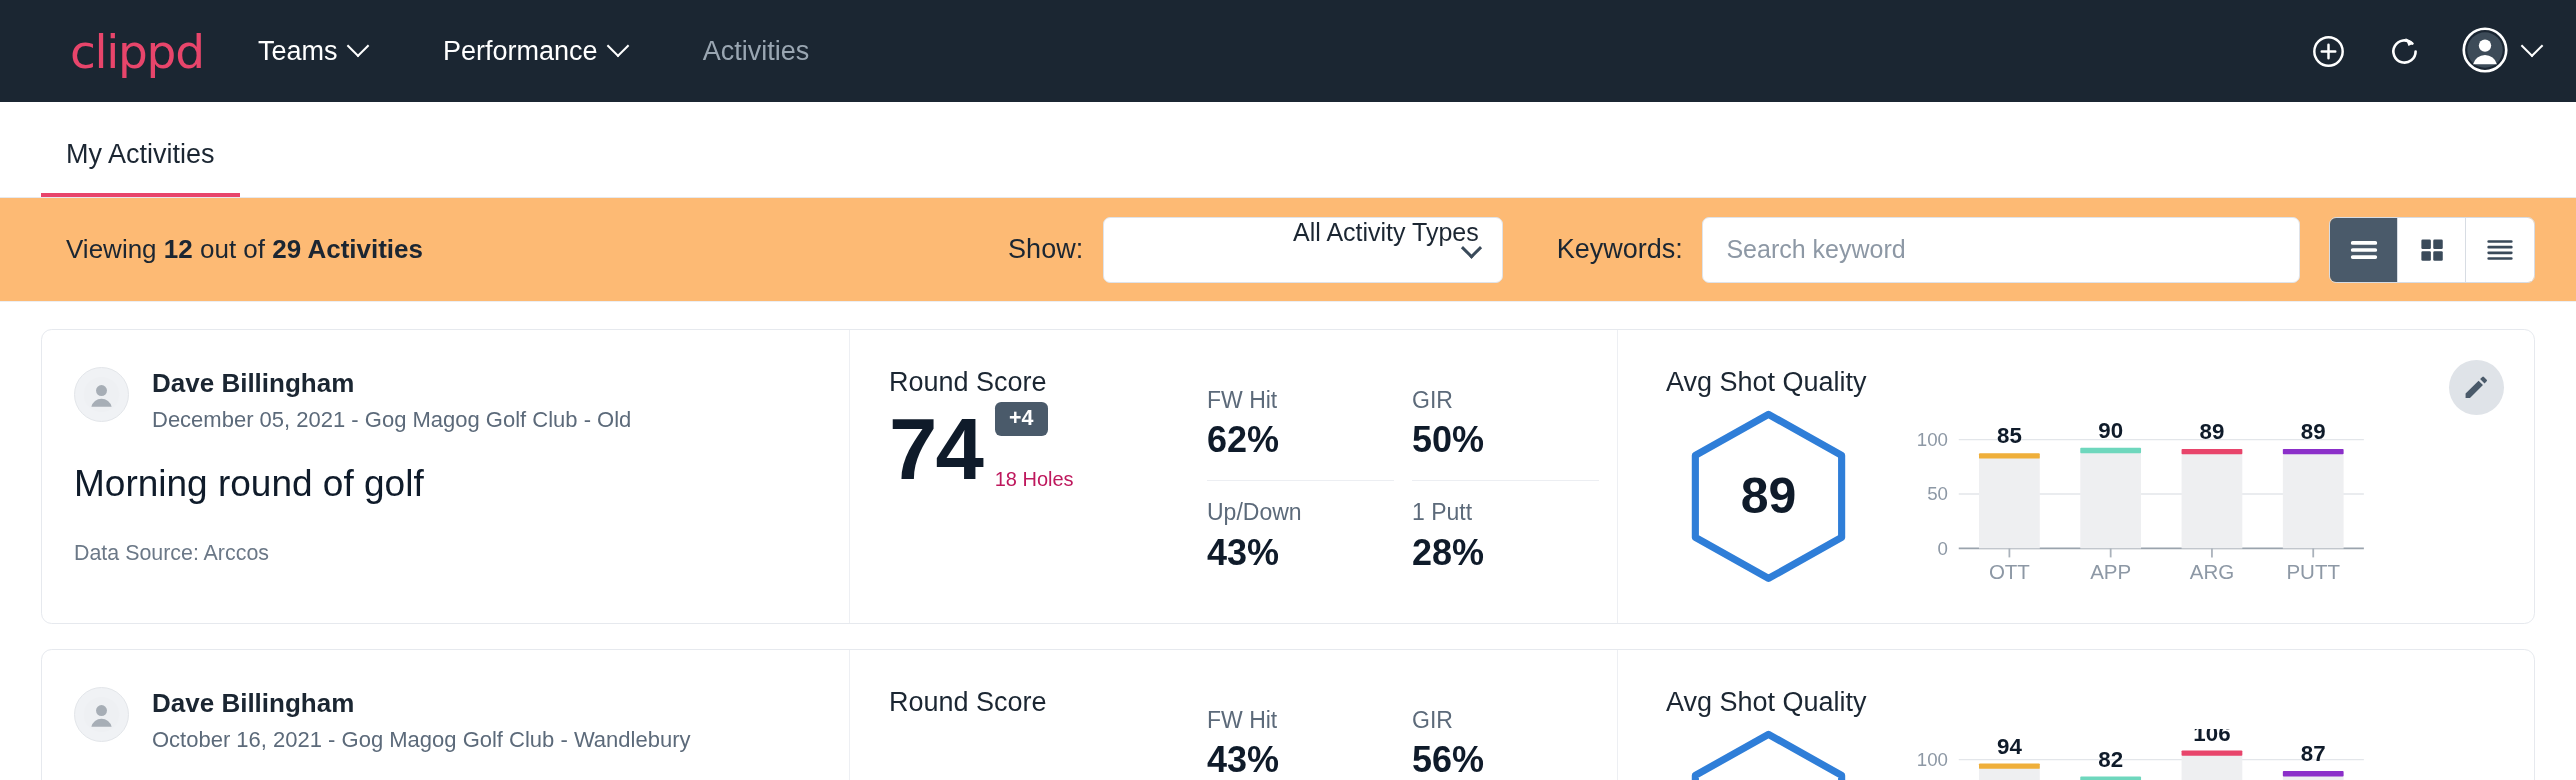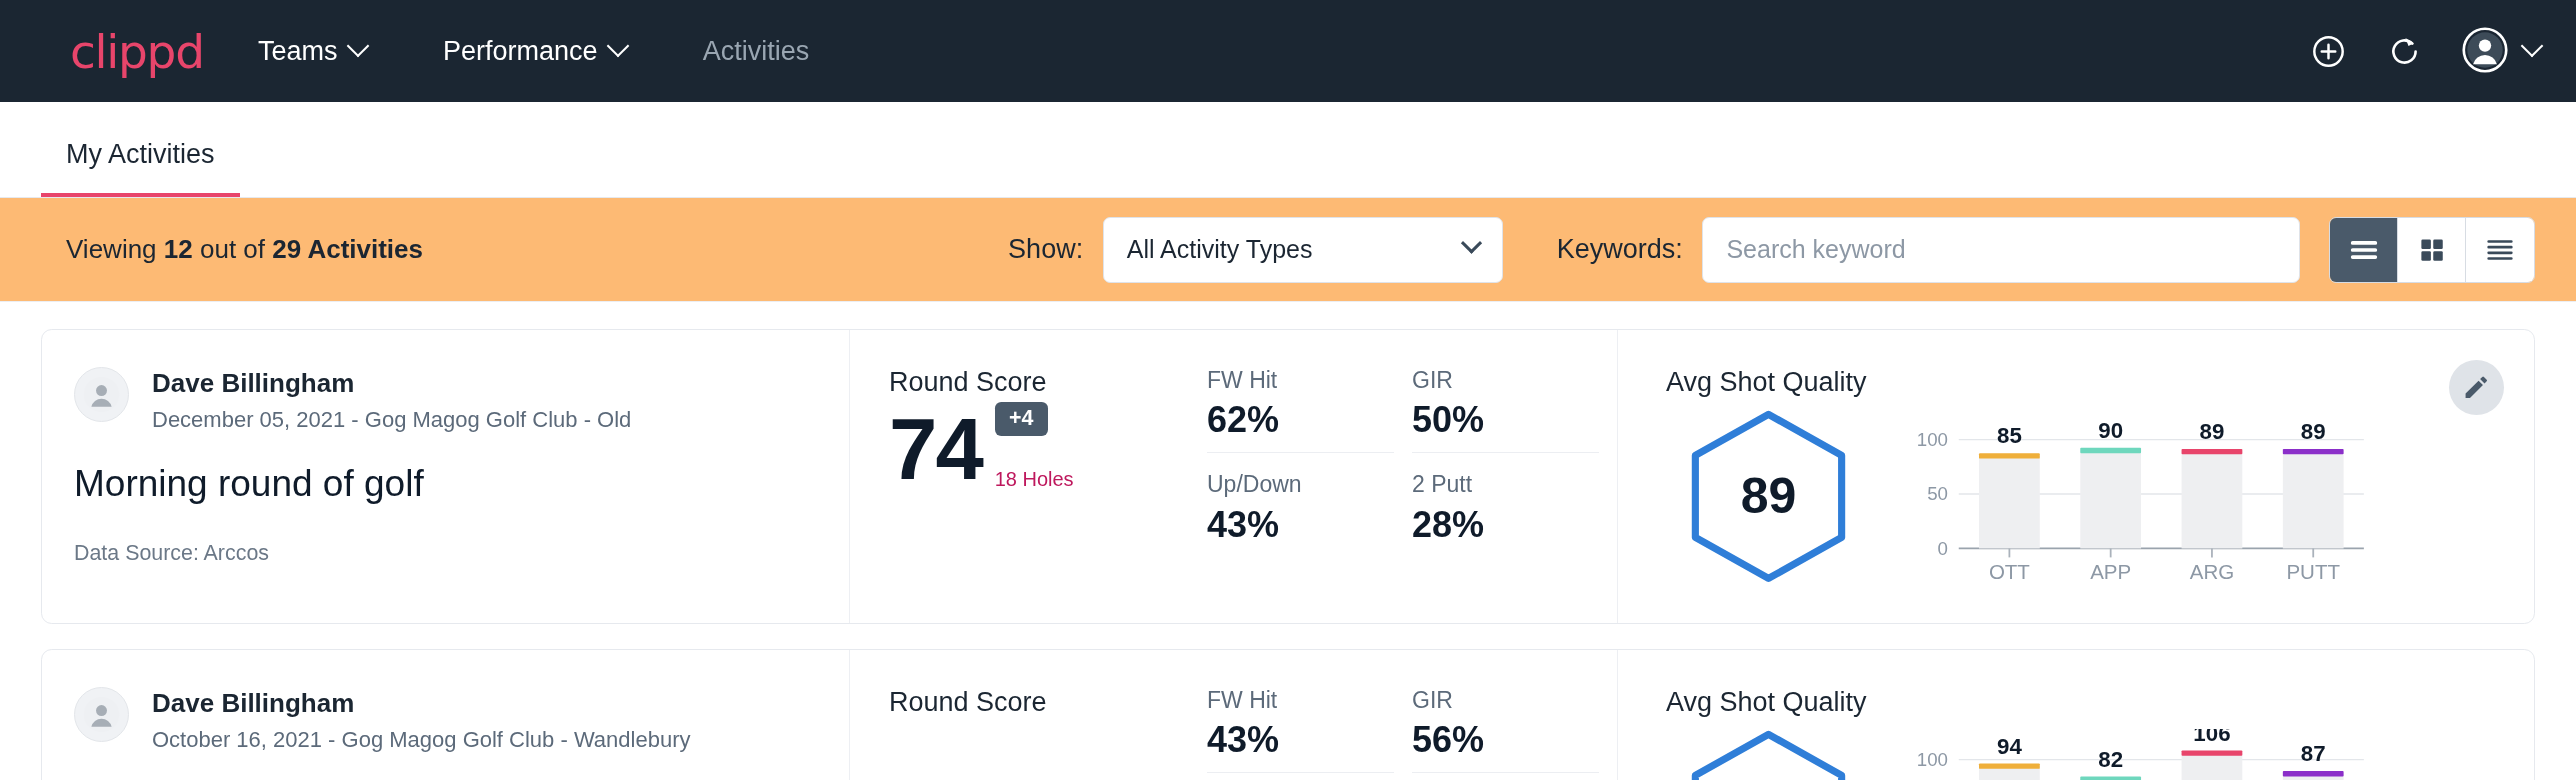--- a/index.html
+++ b/index.html
@@ -100,25 +100,26 @@
     display: flex;
     align-items: center;
     gap: 0;
   }
   .lbl { font-size: 27px; color: #1b2632; margin-right: 19.6px; white-space: nowrap; }
   .select {
     width: 400px; height: 66px;
     background: #ffffff;
     border: 1.8px solid #dfe3e9;
     border-radius: 7.1px;
-    display: flex; align-items: center;
+    display: flex; align-items: flex-end;
     padding: 0 23px;
     font-size: 25px; color: #1b2632;
     cursor: pointer;
     margin-right: 54px;
+    flex-direction: column;
   }
   .select .sel-chev {
     margin-left: auto;
     width: 15px; height: 15px;
     border-right: 3.6px solid #3a4a5a;
     border-bottom: 3.6px solid #3a4a5a;
     transform: rotate(45deg) translate(-4.5px,-4.5px);
   }
   .search {
     width: 598px; height: 66px;
@@ -203,21 +204,21 @@
     width: 411px;
     padding: 37px 18px 32px 0;
     display: grid;
     grid-template-columns: 1fr 1fr;
     grid-template-rows: auto auto;
     column-gap: 18px;
     align-content: start;
     border-right: 1.8px solid #edeff3;
   }
   .stat { padding-right: 27px; }
-  .stat.bordered { border-bottom: 1.8px solid #eceef2; padding-bottom: 11px; margin-bottom: 18px; }
+  .stat.bordered { border-bottom: 1.8px solid #eceef2; padding-bottom: 19px; margin-bottom: 18px; margin-top: 20px; }
   .stat-label { font-size: 23px; color: #5c6a7a; }
   .stat-value { font-size: 36px; font-weight: 700; color: #0f1b2a; margin-top: 5.4px; }
 
   .col-quality {
     flex: 1;
     padding: 37px 107px 32px 48px;
     display: flex;
     flex-direction: column;
   }
   .quality-body { display: flex; align-items: flex-start; margin-top: 10.7px; }
@@ -372,21 +373,21 @@
       </div>
       <div class="stat bordered">
         <div class="stat-label">GIR</div>
         <div class="stat-value">50%</div>
       </div>
       <div class="stat">
         <div class="stat-label">Up/Down</div>
         <div class="stat-value">43%</div>
       </div>
       <div class="stat">
-        <div class="stat-label">2 Putt</div>
+        <div class="stat-label">1 Putt</div>
         <div class="stat-value">28%</div>
       </div>
     </div>
 
     <div class="col-quality">
       <div class="sec-head">Avg Shot Quality</div>
       <div class="quality-body">
         <div class="hex-wrap">
           <div class="hex">
             <svg viewBox="0 0 176 196" preserveAspectRatio="none">

